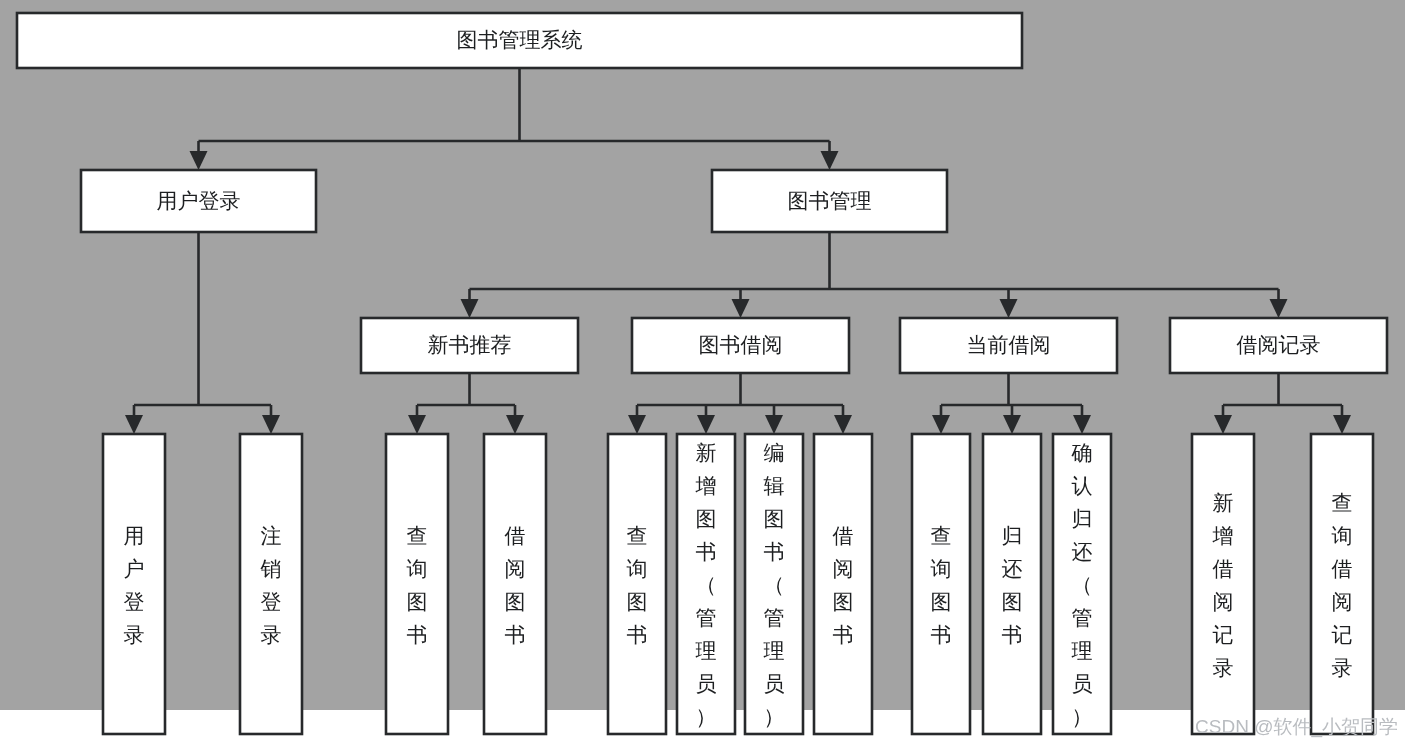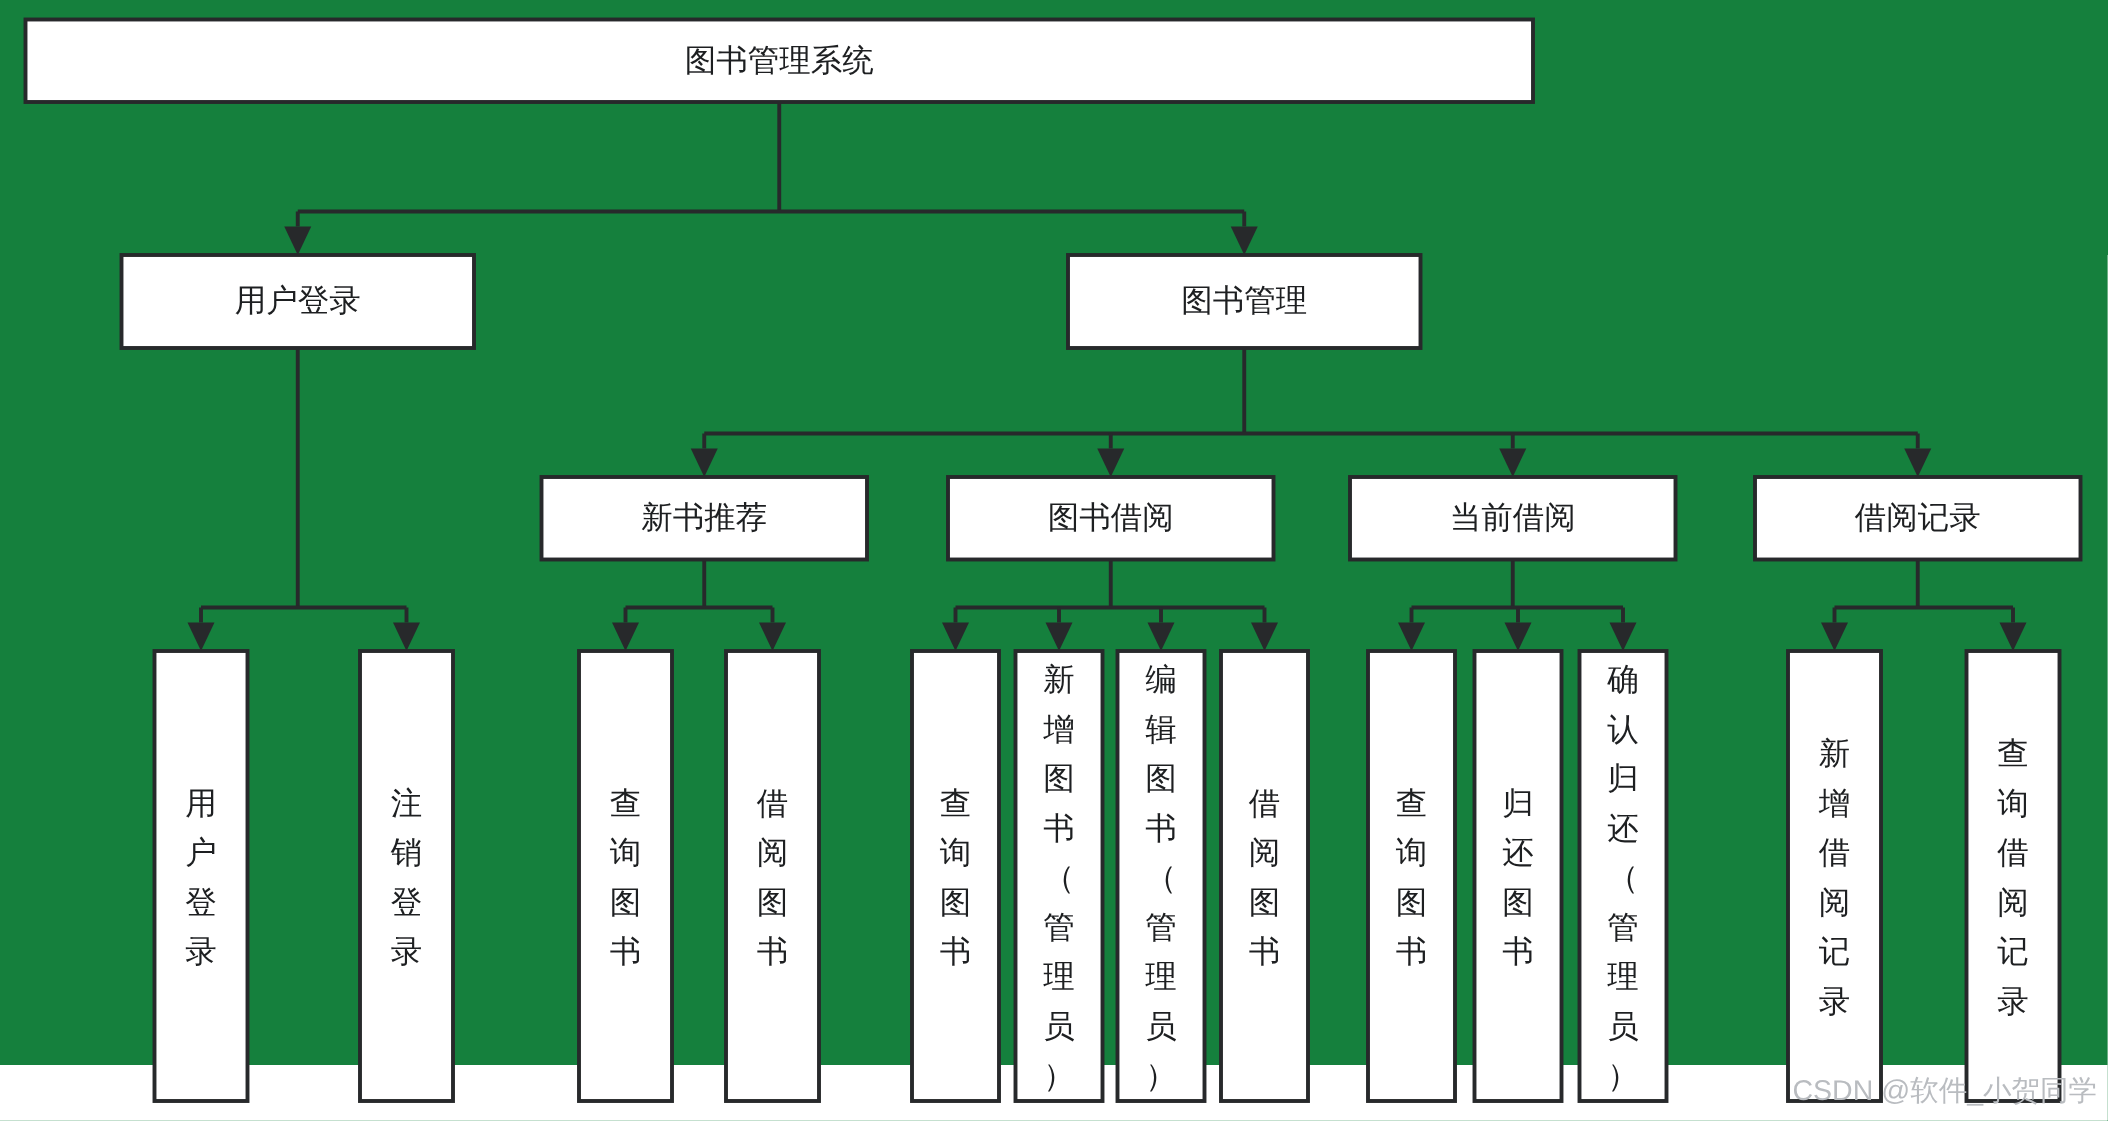--- a/index.html
+++ b/index.html
@@ -11,21 +11,21 @@
     width: 1405px;
     height: 747px;
     font-family: "Liberation Sans", "DejaVu Sans", sans-serif;
     overflow: hidden;
     position: relative;
   }
   #diagram-root {
     position: relative;
     width: 1405px;
     height: 710px;
-    background: #15803d;
+    background: #a3a3a3;
   }
   svg.diagram-canvas {
     position: absolute;
     left: 0;
     top: 0;
     width: 1405px;
     height: 747px;
     display: block;
   }
   .node-box {

